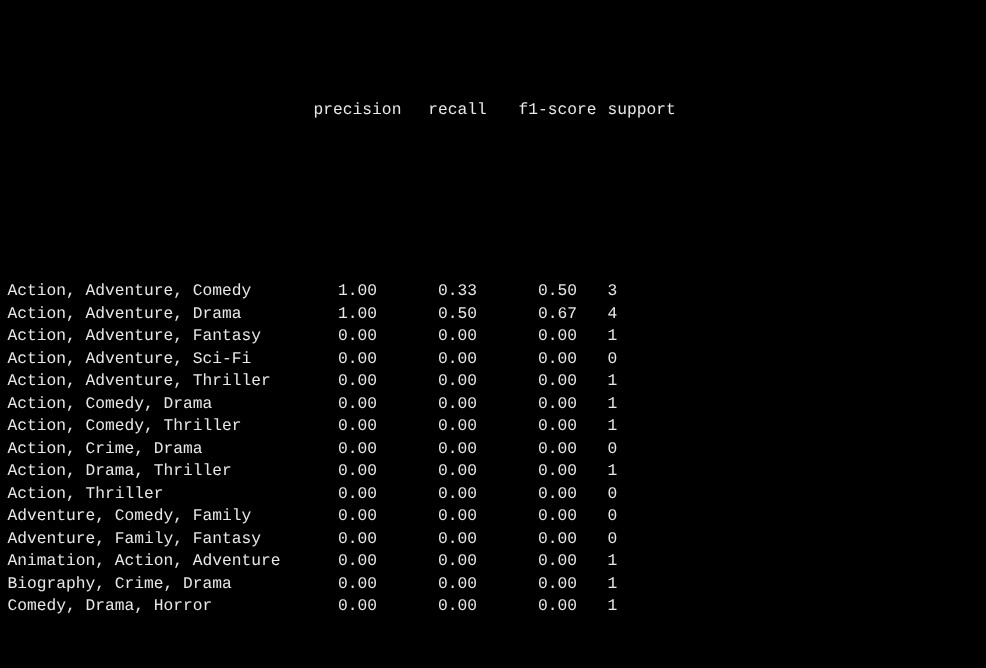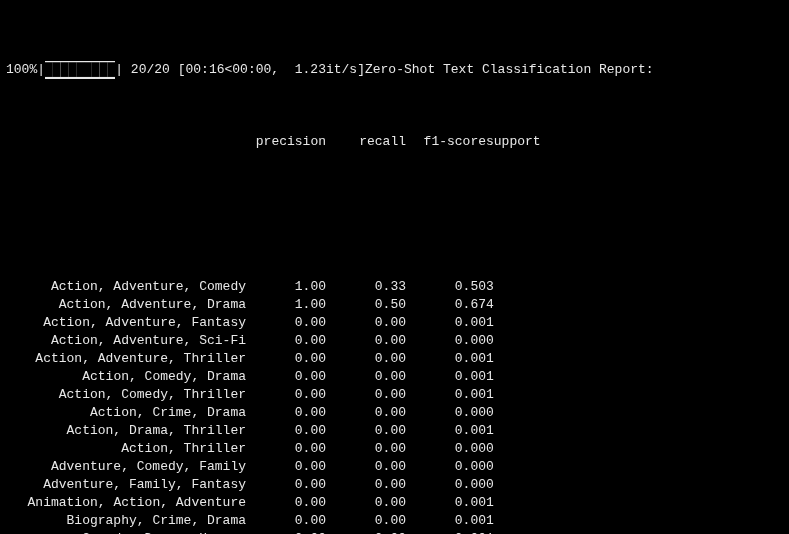--- a/index.html
+++ b/index.html
@@ -29,26 +29,25 @@
   .progress-empty {
     display: inline-block;
   }
   .row {
     display: block;
     height: 18px;
   }
   .col-label {
     display: inline-block;
     width: 240px;
-    text-align: right;
   }
   .col {
     display: inline-block;
     width: 80px;
-    text-align: right;
+    text-align: center;
   }
   .col-support {
     display: inline-block;
     width: 80px;
     text-align: left;
   }
   .header-row {
     display: block;
     height: 18px;
   }
@@ -59,21 +58,20 @@
   .topline {
     display: block;
     height: 18px;
   }
 </style>
 </head>
 <body>
 
 <div class="terminal">
 
-  <span class="topline"><span>100%</span>|<span class="progress-bar"><span class="progress-fill">█████████</span><span class="progress-empty"></span></span>| <span>20/20</span> [<span>00:16</span>&lt;<span>00:00</span>,  <span>1.23it/s</span>]<span>Zero-Shot Text Classification Report:</span></span>
 
   <span class="header-row"><span class="col-label"></span><span class="col">precision</span><span class="col">recall</span><span class="col">f1-score</span><span class="col-support">support</span></span>
 
   <span class="spacer"></span>
 
   <div id="rows-container"><span class="row"><span class="col-label">Action, Adventure, Comedy</span><span class="col">1.00</span><span class="col">0.33</span><span class="col">0.50</span><span class="col-support">3</span></span><span class="row"><span class="col-label">Action, Adventure, Drama</span><span class="col">1.00</span><span class="col">0.50</span><span class="col">0.67</span><span class="col-support">4</span></span><span class="row"><span class="col-label">Action, Adventure, Fantasy</span><span class="col">0.00</span><span class="col">0.00</span><span class="col">0.00</span><span class="col-support">1</span></span><span class="row"><span class="col-label">Action, Adventure, Sci-Fi</span><span class="col">0.00</span><span class="col">0.00</span><span class="col">0.00</span><span class="col-support">0</span></span><span class="row"><span class="col-label">Action, Adventure, Thriller</span><span class="col">0.00</span><span class="col">0.00</span><span class="col">0.00</span><span class="col-support">1</span></span><span class="row"><span class="col-label">Action, Comedy, Drama</span><span class="col">0.00</span><span class="col">0.00</span><span class="col">0.00</span><span class="col-support">1</span></span><span class="row"><span class="col-label">Action, Comedy, Thriller</span><span class="col">0.00</span><span class="col">0.00</span><span class="col">0.00</span><span class="col-support">1</span></span><span class="row"><span class="col-label">Action, Crime, Drama</span><span class="col">0.00</span><span class="col">0.00</span><span class="col">0.00</span><span class="col-support">0</span></span><span class="row"><span class="col-label">Action, Drama, Thriller</span><span class="col">0.00</span><span class="col">0.00</span><span class="col">0.00</span><span class="col-support">1</span></span><span class="row"><span class="col-label">Action, Thriller</span><span class="col">0.00</span><span class="col">0.00</span><span class="col">0.00</span><span class="col-support">0</span></span><span class="row"><span class="col-label">Adventure, Comedy, Family</span><span class="col">0.00</span><span class="col">0.00</span><span class="col">0.00</span><span class="col-support">0</span></span><span class="row"><span class="col-label">Adventure, Family, Fantasy</span><span class="col">0.00</span><span class="col">0.00</span><span class="col">0.00</span><span class="col-support">0</span></span><span class="row"><span class="col-label">Animation, Action, Adventure</span><span class="col">0.00</span><span class="col">0.00</span><span class="col">0.00</span><span class="col-support">1</span></span><span class="row"><span class="col-label">Biography, Crime, Drama</span><span class="col">0.00</span><span class="col">0.00</span><span class="col">0.00</span><span class="col-support">1</span></span><span class="row"><span class="col-label">Comedy, Drama, Horror</span><span class="col">0.00</span><span class="col">0.00</span><span class="col">0.00</span><span class="col-support">1</span></span></div>
 
   
 
   

